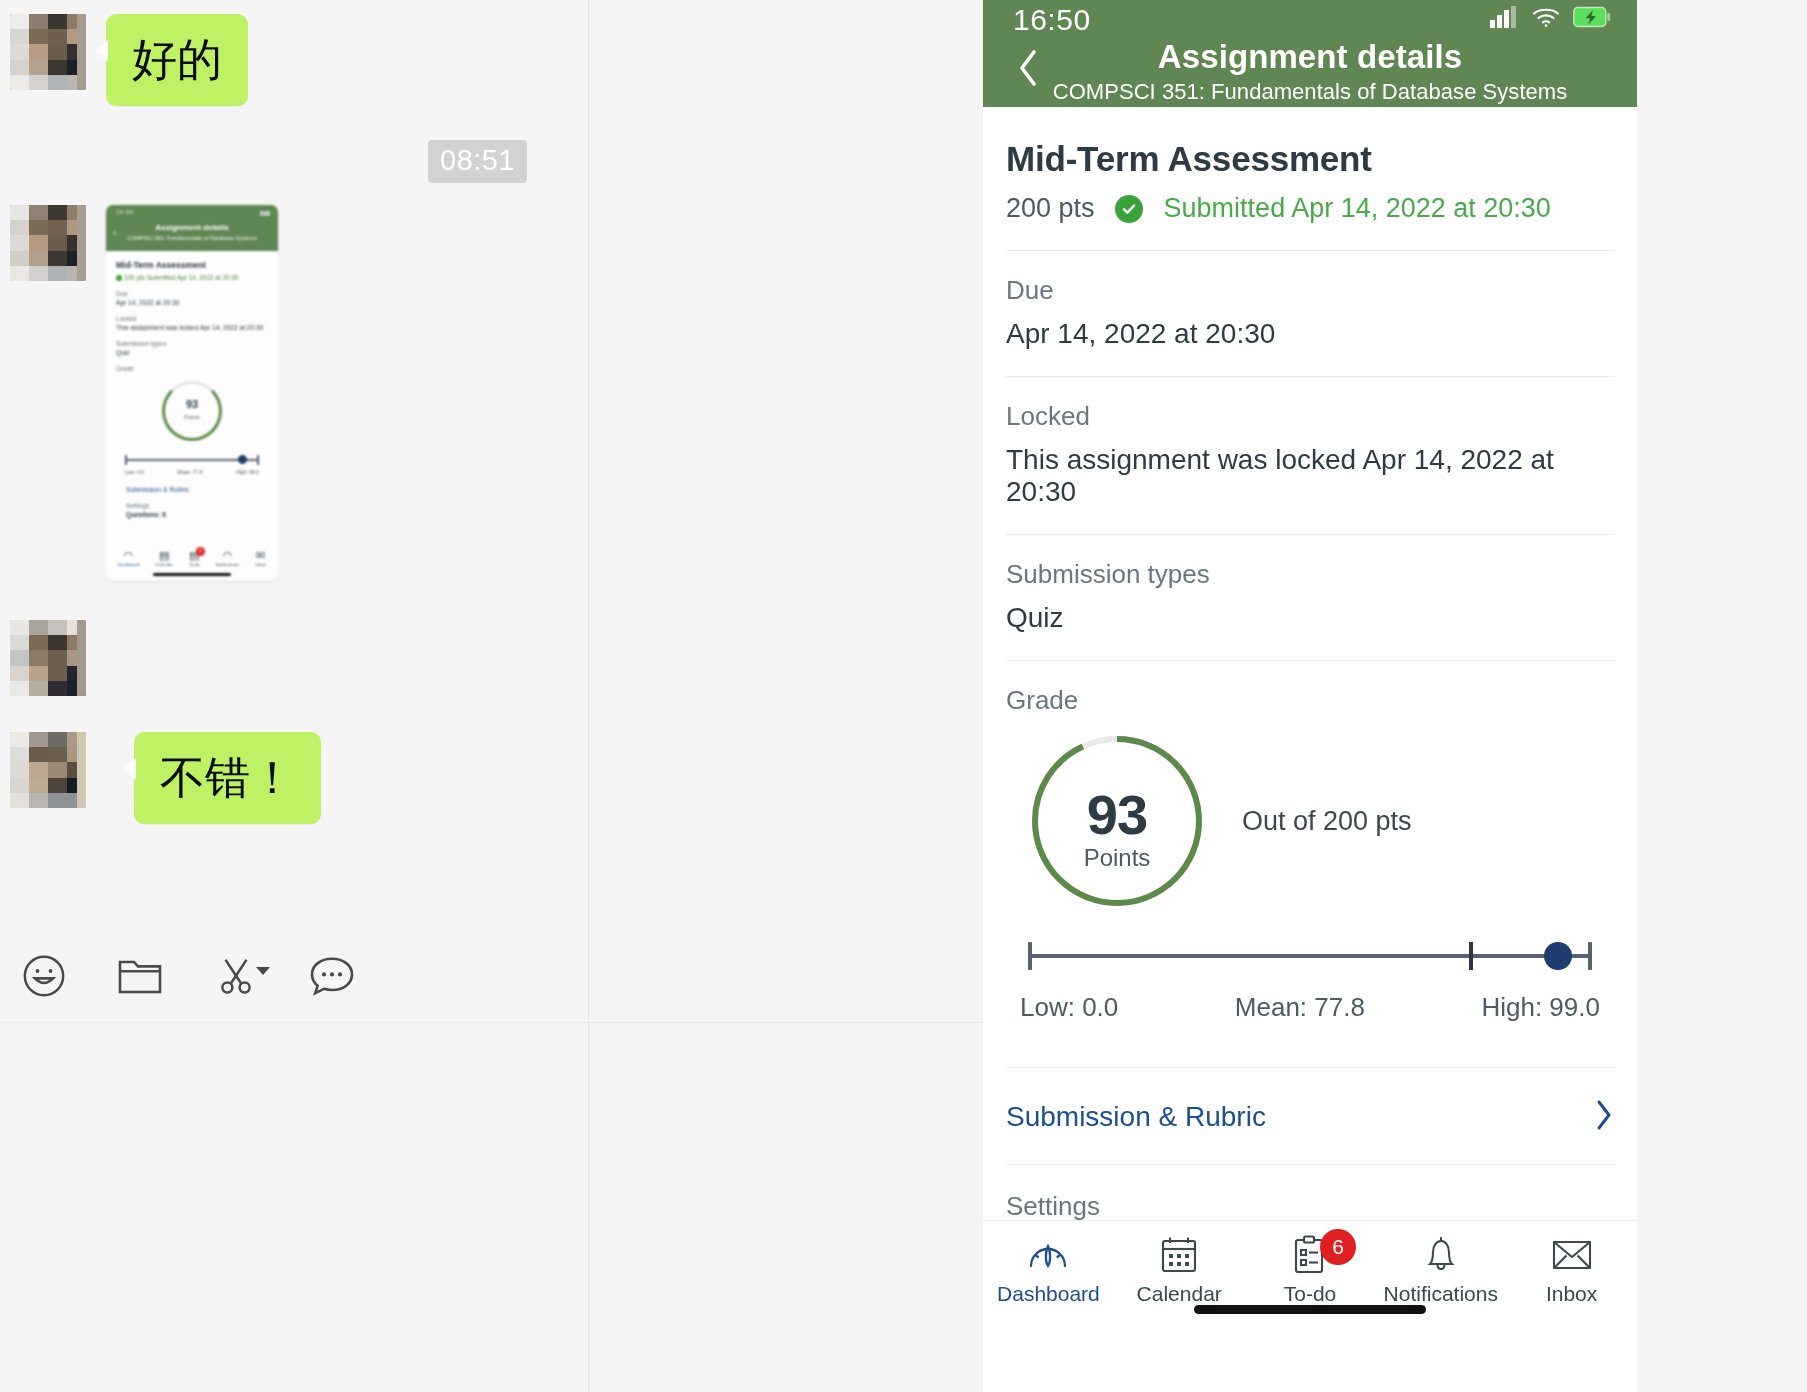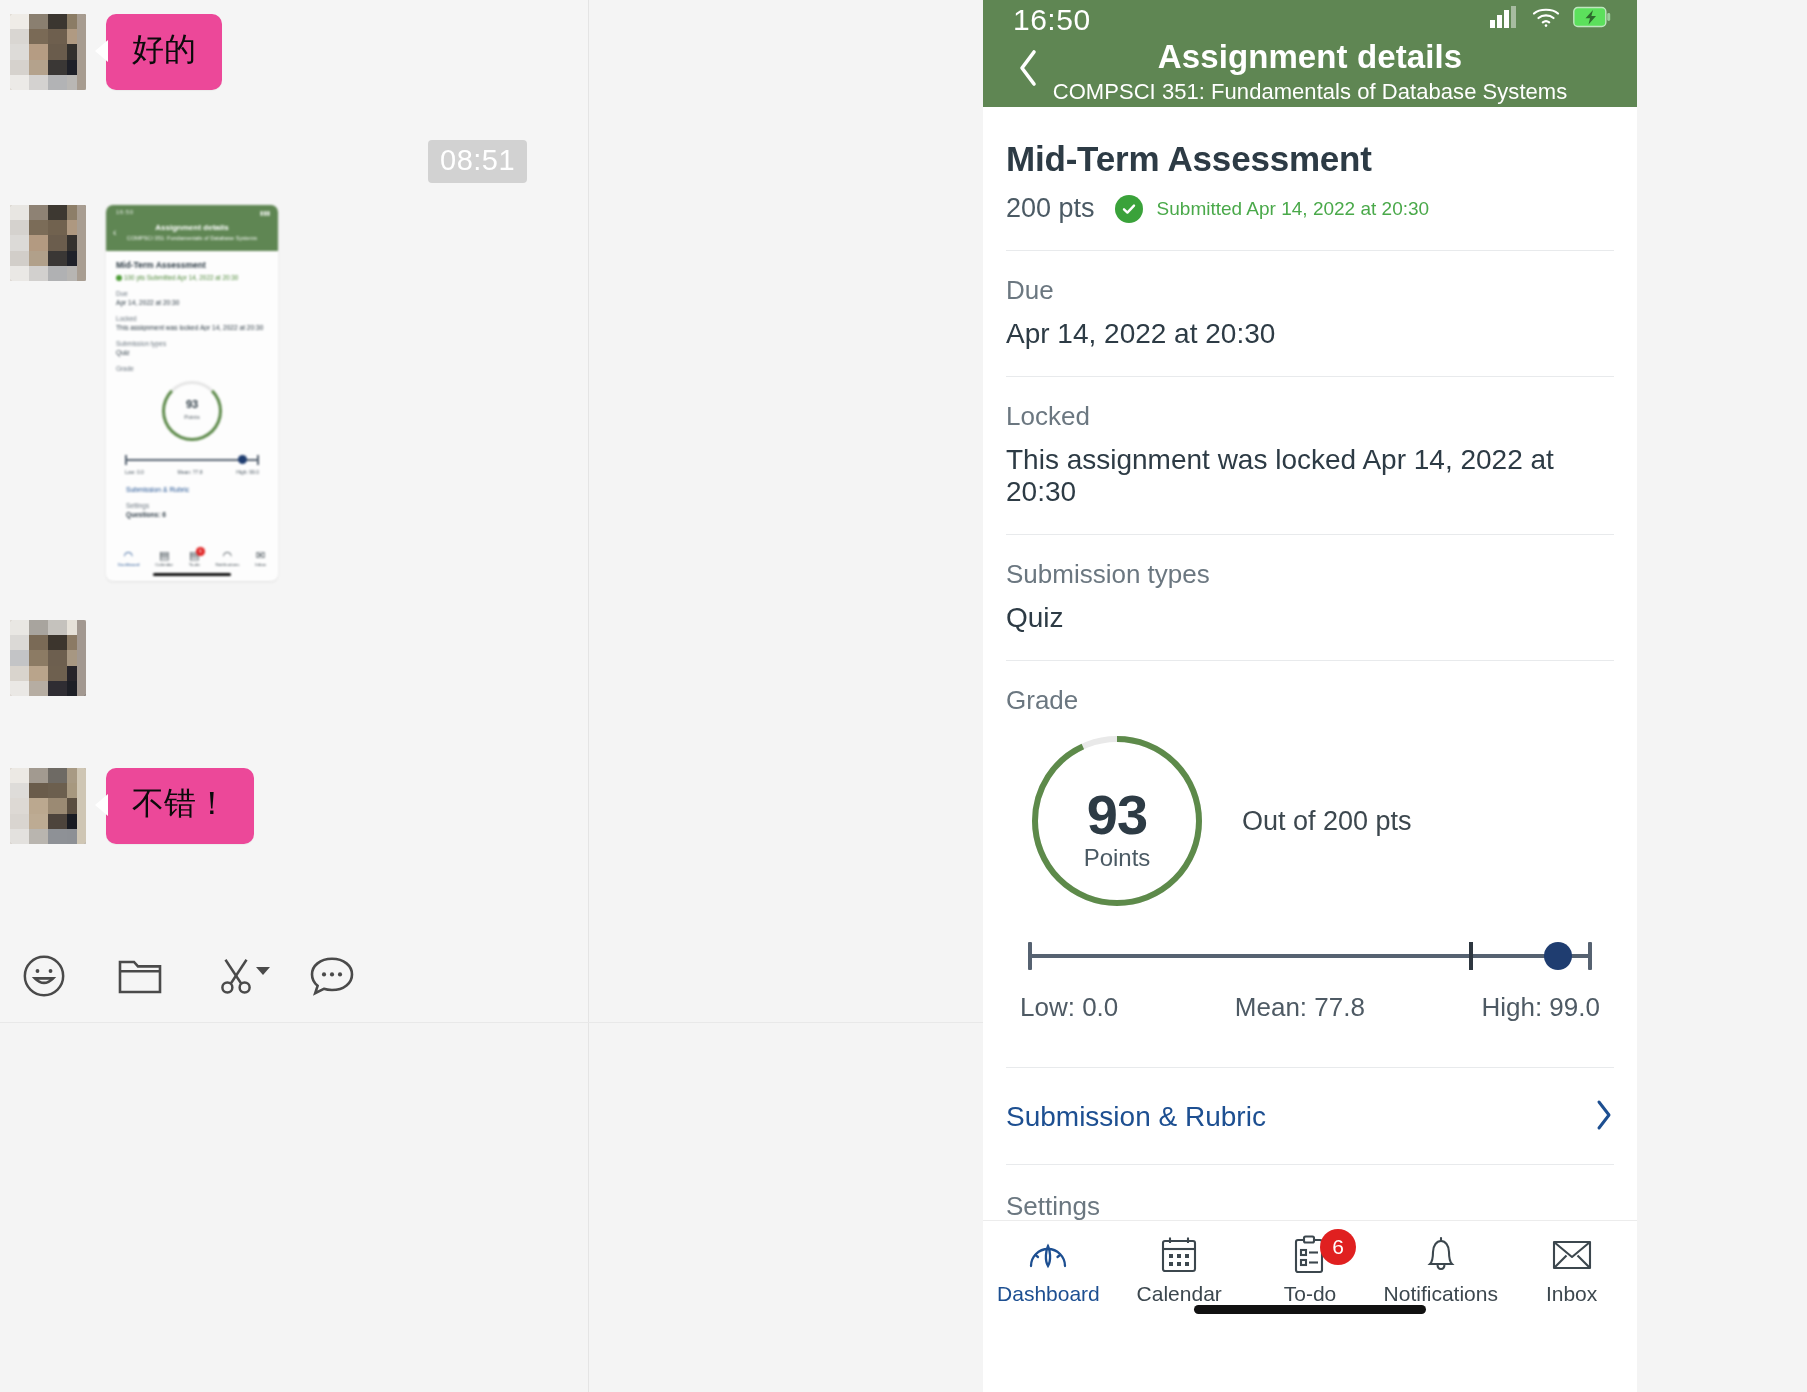--- a/index.html
+++ b/index.html
@@ -62,29 +62,29 @@
     width: 25%;
     height: 20%;
   }
 
   .bubble-wrap {
     position: relative;
     margin-left: 20px;
     display: inline-block;
   }
   .bubble {
-    background: #ec4899;
+    background: #bef264;
     border-radius: 10px;
     padding: 18px 26px;
-    font-size: 32px;
+    font-size: 45px;
     line-height: 1.25;
     color: #0b0b0b;
     box-shadow: 0 1px 1px rgba(0,0,0,0.04);
     white-space: nowrap;
-    font-family: Liberation Mono, monospace;
+    font-family: Liberation Sans, sans-serif;
   }
   .bubble-tail {
     position: absolute;
     left: -11px;
     top: 26px;
     width: 0;
     height: 0;
     border-top: 11px solid transparent;
     border-bottom: 11px solid transparent;
     border-right: 13px solid #ffffff;
@@ -322,22 +322,23 @@
     width: 28px; height: 28px;
     border-radius: 50%;
     background: #3aa23a;
     display: inline-flex;
     align-items: center;
     justify-content: center;
     margin-left: 6px;
   }
   .check-circle svg { display:block; }
   .asg-submitted {
-    font-size: 19px;
+    font-size: 27px;
     color: #4aa94a;
+    margin-left: 7px;
   }
 
   .hr {
     height: 1px;
     background: #e8eaec;
     margin: 26px 0 0 0;
   }
 
   .field-label {
     font-size: 26px;
@@ -678,21 +679,21 @@
           <div class="px" style="left:50%;top:60%;background:#6e604f"></div>
           <div class="px" style="left:75%;top:60%;background:#26242a"></div>
           <div class="px" style="left:0%;top:80%;background:#eae8e5"></div>
           <div class="px" style="left:25%;top:80%;background:#b6ada2"></div>
           <div class="px" style="left:50%;top:80%;background:#2f2d33"></div>
           <div class="px" style="left:75%;top:80%;background:#1d1f26"></div>
           <div class="px" style="left:88%;top:0%;width:12%;height:100%;background:#a29890"></div>
         </div>
       </div>
 
-      <div class="msg-row" style="top:768px;">
+      <div class="msg-row" style="top:732px;gap:28px;">
         <div class="avatar">
           <div class="px" style="left:0%;top:0%;background:#ece9e4"></div>
           <div class="px" style="left:25%;top:0%;background:#a29a90"></div>
           <div class="px" style="left:50%;top:0%;background:#6e6a64"></div>
           <div class="px" style="left:75%;top:0%;background:#a89a84"></div>
           <div class="px" style="left:0%;top:20%;background:#dedcd9"></div>
           <div class="px" style="left:25%;top:20%;background:#6a5c4b"></div>
           <div class="px" style="left:50%;top:20%;background:#6c5f4e"></div>
           <div class="px" style="left:75%;top:20%;background:#a7987f"></div>
           <div class="px" style="left:0%;top:40%;background:#ddd9d4"></div>

